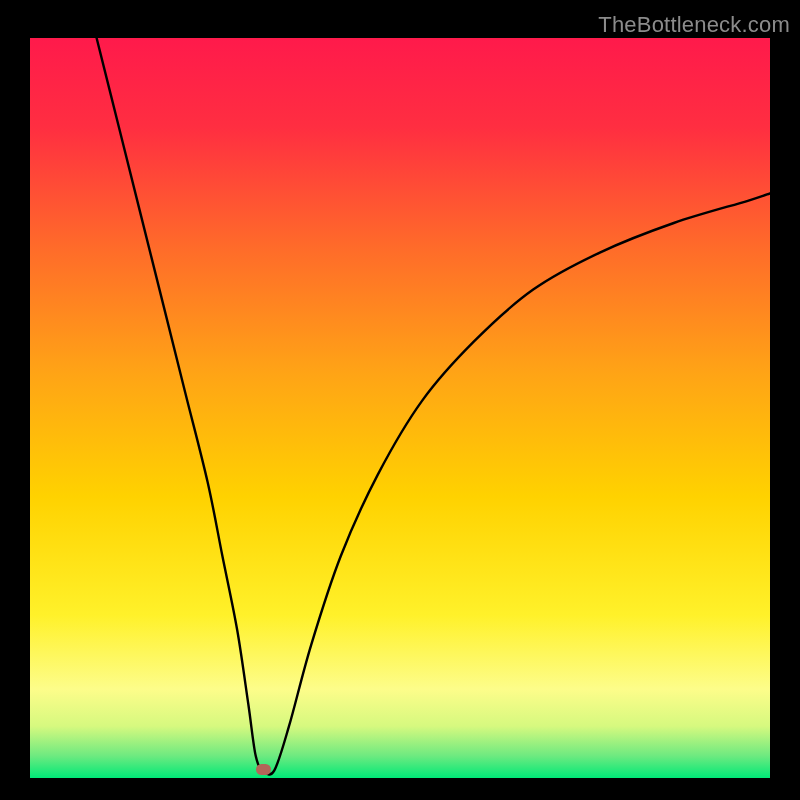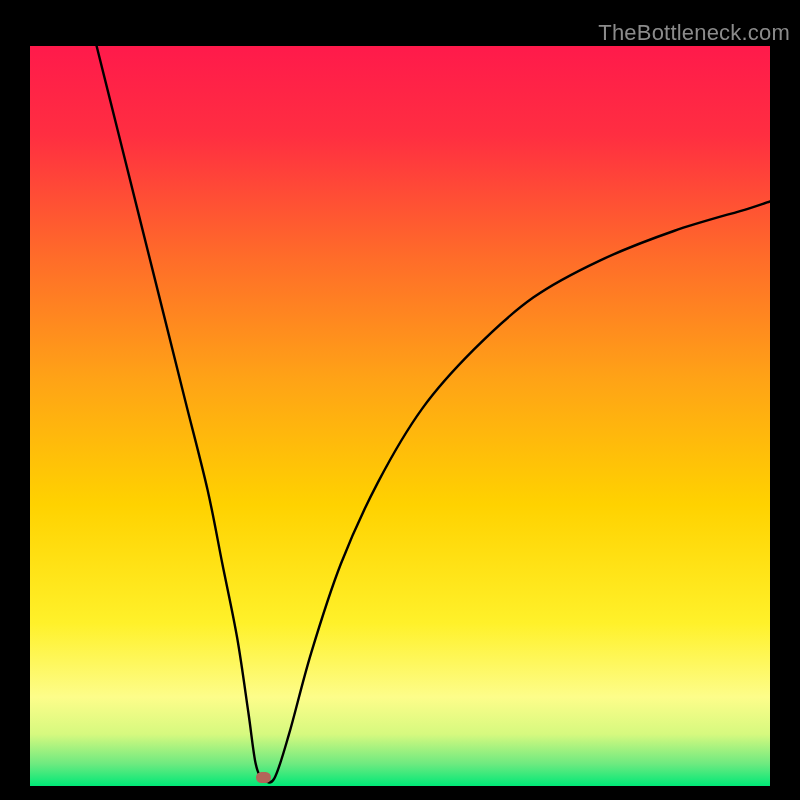--- a/index.html
+++ b/index.html
@@ -7,21 +7,21 @@
     padding: 0;
     width: 800px;
     height: 800px;
     background: #000;
     overflow: hidden;
     font-family: Arial, Helvetica, sans-serif;
   }
   .frame {
     position: absolute;
     left: 0;
-    top: 16px;
+    top: 8px;
     width: 800px;
     height: 635px;
     background: #000;
   }
   .plot {
     position: absolute;
     left: 30px;
     top: 30px;
     width: 740px;
     height: 740px;

